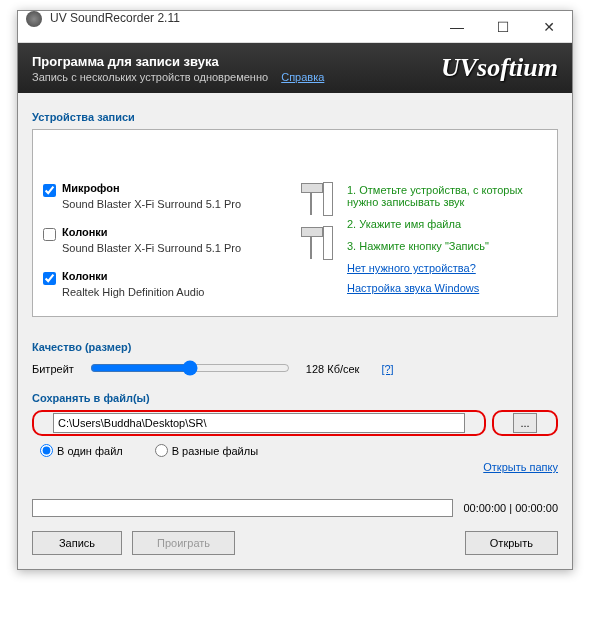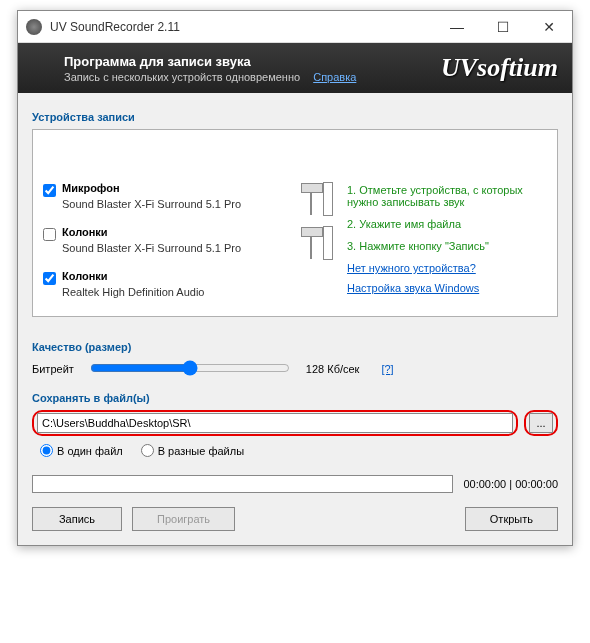--- a/index.html
+++ b/index.html
@@ -15,21 +15,21 @@
       width: 556px;
       margin: 10px auto;
       border: 1px solid #888;
       background: #f0f0f0;
       box-shadow: 0 2px 10px rgba(0,0,0,0.3);
     }
     .titlebar {
       background: #fff;
       height: 32px;
       display: flex;
-      align-items: center;
+      align-items: flex-start;
       border-bottom: 1px solid #ddd;
     }
     .titlebar-icon {
       width: 16px; height: 16px;
       margin: 0 8px;
       background: radial-gradient(circle, #888 0%, #444 100%);
       border-radius: 50%;
     }
     .titlebar-text { flex: 1; font-size: 12px; color: #333; }
     .win-controls { display: flex; height: 100%; }
@@ -42,21 +42,21 @@
       color: #333;
       cursor: pointer;
     }
     .header {
       background: linear-gradient(to bottom, #3a3a3a, #222);
       color: #fff;
       padding: 10px 14px;
       display: flex;
       align-items: center;
     }
-    .header-left { flex: 1; margin-left: 32px; }
+    .header-left { flex: 1; }
     .header-title { font-size: 13px; font-weight: bold; }
     .header-sub { font-size: 11px; color: #ccc; margin-top: 2px; }
     .header-sub a { color: #6db3ff; text-decoration: underline; margin-left: 10px; }
     .brand {
       font-family: "Times New Roman", serif;
       font-size: 26px;
       font-style: italic;
       font-weight: bold;
       color: #fff;
       text-shadow: 1px 1px 2px #000;
@@ -127,24 +127,24 @@
     .browse-btn {
       width: 24px; height: 20px;
       border: 1px solid #888;
       background: #e8e8e8;
       font-size: 11px;
       cursor: pointer;
     }
     .highlight-red {
       border: 2.5px solid #e60000;
       border-radius: 10px;
-      padding: 1px 3px;
+      padding: 1px 19px;
       align-items: flex-end;
     }
-    .radio-row { margin: 8px 0 4px 8px; display: flex; gap: 18px; align-items: center; }
+    .radio-row { margin: 8px 0 4px 8px; display: flex; gap: 32px; align-items: center; }
     .radio-row label { font-size: 11px; display: flex; align-items: center; gap: 4px; }
     .open-folder { text-align: right; margin-top: 4px; }
     .progress-row { display: flex; align-items: center; gap: 10px; margin-top: 18px; }
     .progress-bar {
       flex: 1; height: 18px;
       border: 1px solid #888;
       background: #fff;
     }
     .time-label { font-size: 11px; }
     .button-row { display: flex; gap: 10px; margin-top: 14px; align-items: flex-start; }
@@ -251,20 +251,21 @@
     <div class="radio-row">
       <label>
           <input type="radio" name="fmode" checked="" style=""> 
           <span>В один файл</span>
         </label>
       <label>
           <input type="radio" name="fmode" style=""> 
           <span>В разные файлы</span>
         </label>
     </div>
+    <div class="open-folder"><span class="link">Открыть папку</span></div>
 
     <div class="progress-row">
       <div class="progress-bar"></div>
       <div class="time-label">00:00:00 | 00:00:00</div>
     </div>
 
     <div class="button-row">
       <button class="btn">Запись</button>
       <button class="btn disabled">Проиграть</button>
       <div class="spacer"></div>

